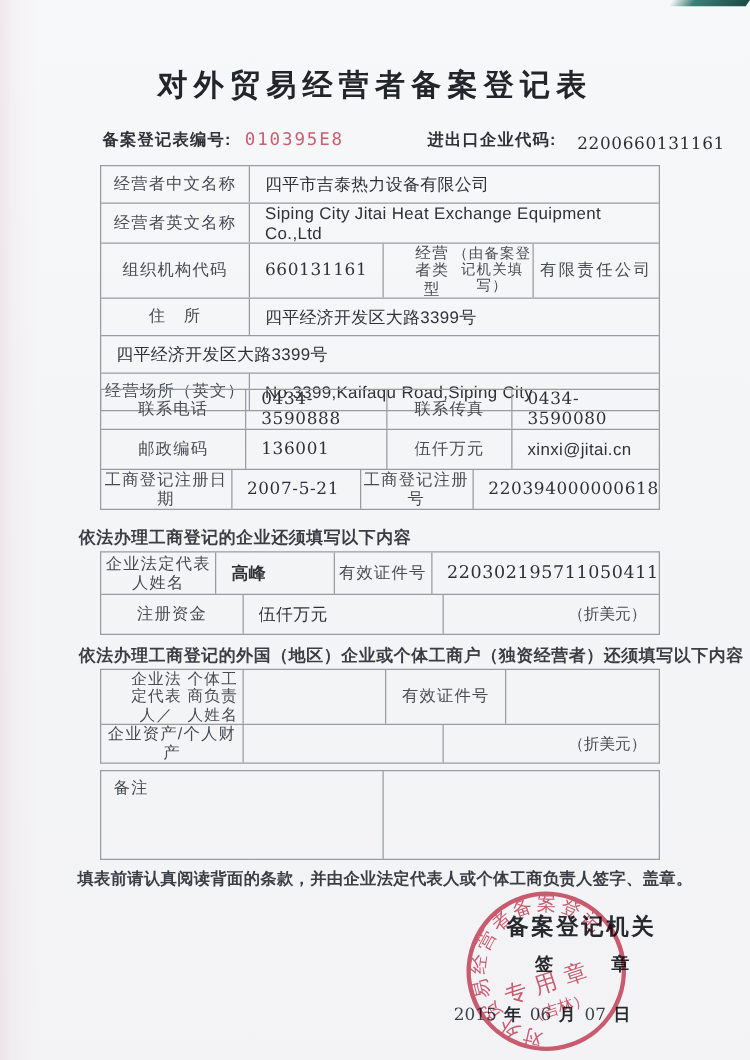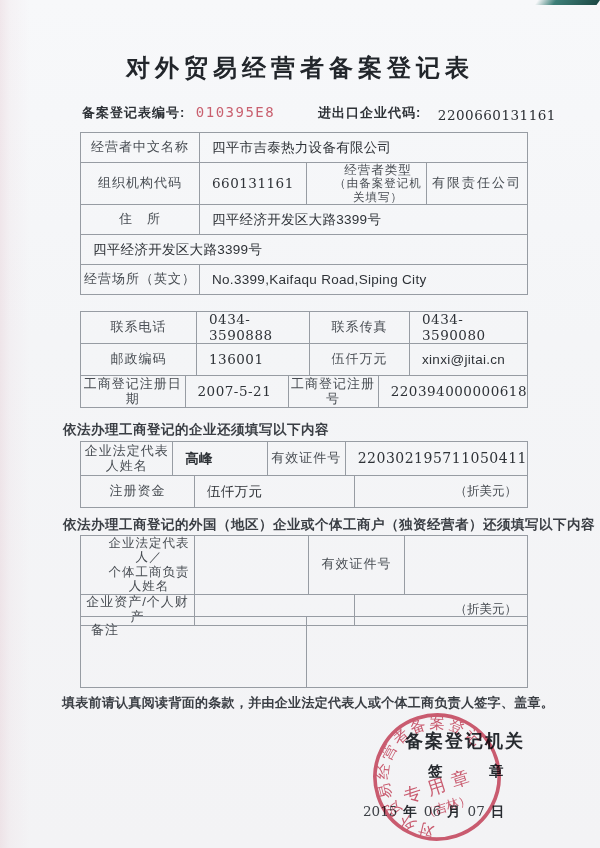--- a/index.html
+++ b/index.html
@@ -23,21 +23,21 @@
           border-collapse:separate;box-sizing:border-box;background:transparent;}
   .frow{display:flex;box-sizing:border-box;}
   .frow + .frow{border-top:1px solid #979ca3;}
   .fcell{box-sizing:border-box;display:flex;align-items:center;min-height:29px;
          font-size:13px;line-height:1.15;}
   .fcell + .fcell{border-left:1px solid #979ca3;}
   .lab{justify-content:center;text-align:center;color:#474c52;letter-spacing:1px;}
   .val{padding-left:12px;color:#2e3237;font-size:13.5px;letter-spacing:.3px;}
   .num{font-family:"DejaVu Serif","Liberation Serif",serif;letter-spacing:.5px;}
   .small-lab{font-size:12.5px;}
-  .two-line{flex-direction:column;justify-content:center;padding-left:23px;}
+  .two-line{flex-direction:row;justify-content:center;padding-left:23px;}
   .sec-head{left:63px;font-size:13.5px;font-weight:bold;color:#3a3e44;letter-spacing:.5px;}
   .usd{justify-content:flex-end;padding-right:10px;color:#474c52;}
   
   .foot-note{left:62px;top:694px;font-size:13px;font-weight:bold;color:#3a3e44;letter-spacing:.3px;}
   .authority{left:405px;top:729px;font-size:18px;font-weight:bold;color:#262a2f;letter-spacing:2px;}
   .sign{left:428px;top:762px;font-size:14.5px;font-weight:bold;color:#262a2f;letter-spacing:16px;}
   .date-line{left:363px;top:803px;font-size:13.5px;color:#2e3237;display:flex;align-items:baseline;}
   .date-line .dl{font-weight:bold;color:#262a2f;margin:0 6px;letter-spacing:1px;}
   .date-line .dn{font-family:"DejaVu Serif","Liberation Serif",serif;color:#3c4046;}
   
@@ -53,29 +53,33 @@
 <div id="page">
 
   <div class="abs corner-sliver"></div>
 
   <div class="abs title">对外贸易经营者备案登记表</div>
 
   <div class="abs" style="left:82px;top:103px;">
     <span class="meta-label">备案登记表编号:</span>
     <span class="meta-red" style="margin-left:6px;">010395E8</span>
   </div>
-  <div class="abs" style="left:318px;top:103px;">
+  <div class="abs" style="left:342px;top:103px;">
     <span class="meta-label">进出口企业代码:</span>
     <span class="meta-val" style="margin-left:12px;position:relative;top:3px;">2200660131161</span>
   </div>
 
   <div class="ftable" style="top:132px;">
     <div class="frow">
       <div class="fcell lab" style="width:118px;">经营者中文名称</div>
       <div class="fcell val" style="flex:1;">四平市吉泰热力设备有限公司</div>
+    </div>
+    <div class="frow">
+      <div class="fcell lab" style="width:118px;">经营者英文名称</div>
+      <div class="fcell val" style="flex:1;">Siping City Jitai Heat Exchange Equipment Co.,Ltd</div>
     </div>
     <div class="frow">
       <div class="fcell lab" style="width:118px;">组织机构代码</div>
       <div class="fcell val num" style="width:107px;">660131161</div>
       <div class="fcell lab two-line small-lab" style="width:120px;min-height:38px;">
         <span>经营者类型</span>
         <span style="font-size:11.5px;">（由备案登记机关填写）</span>
       </div>
       <div class="fcell lab" style="flex:1;letter-spacing:2px;">有限责任公司</div>
     </div>

